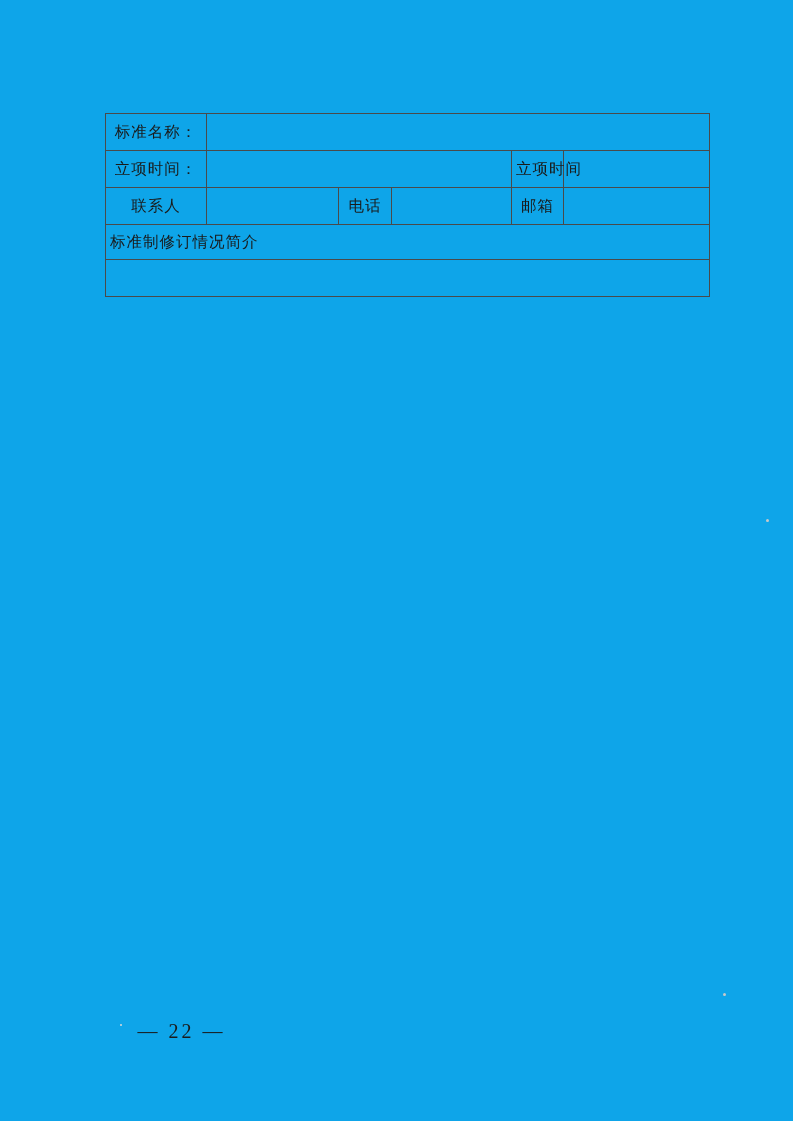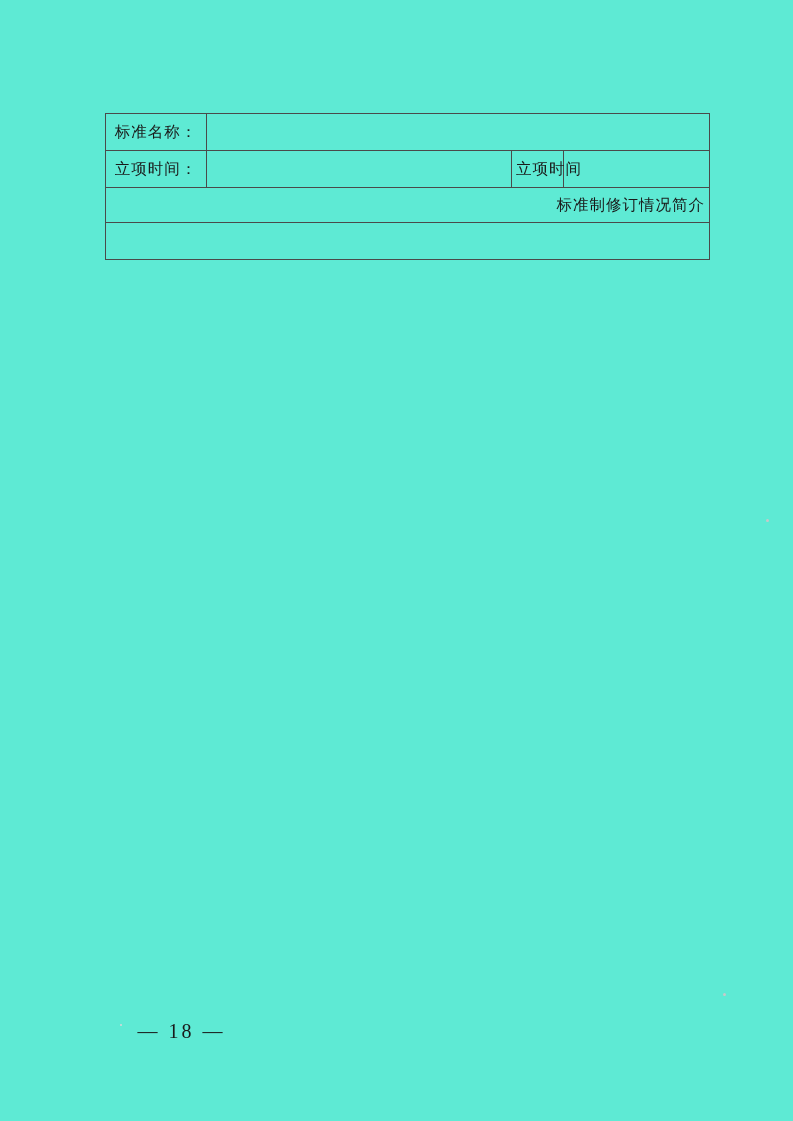--- a/index.html
+++ b/index.html
@@ -15,21 +15,21 @@
     position: relative;
     overflow: hidden;
   }
 
   .page {
     position: absolute;
     left: 0;
     top: 0;
     width: 793px;
     height: 1121px;
-    background: #5eead4;
+    background: #0ea5e9;
   }
 
   
   .speckle {
     position: absolute;
     background: #c9c9c9;
     border-radius: 50%;
   }
   .sp1 { left: 766px; top: 519px; width: 3px; height: 3px; }
   .sp2 { left: 723px; top: 993px; width: 3px; height: 3px; }
@@ -51,21 +51,21 @@
     vertical-align: middle;
   }
   .lbl {
     text-align: center;
     letter-spacing: 1px;
     white-space: nowrap;
   }
   .blank { background: transparent; }
 
   .section-title td {
-    text-align: right;
+    text-align: left;
     height: 34px;
     letter-spacing: 1px;
   }
 
   .body-cell {
     height: 655px;
     vertical-align: top;
   }
 
   .page-number {
@@ -106,26 +106,34 @@
       <tr>
         <td class="lbl">标准名称：</td>
         <td class="blank" colspan="5"></td>
       </tr>
       <tr>
         <td class="lbl">立项时间：</td>
         <td class="blank" colspan="3"></td>
         <td class="lbl" colspan="1" style="white-space:nowrap;">立项时间</td>
         <td class="blank"></td>
       </tr>
+      <tr>
+        <td class="lbl">联系人</td>
+        <td class="blank"></td>
+        <td class="lbl">电话</td>
+        <td class="blank"></td>
+        <td class="lbl">邮箱</td>
+        <td class="blank"></td>
+      </tr>
       <tr class="section-title">
         <td colspan="6">标准制修订情况简介</td>
       </tr>
       <tr>
         <td class="body-cell blank" colspan="6"></td>
       </tr>
     </tbody>
   </table>
 
   <div class="page-number">
-    <span class="pn-inner">— 18 —</span>
+    <span class="pn-inner">— 22 —</span>
   </div>
 
 </div>
 
 </body></html>

